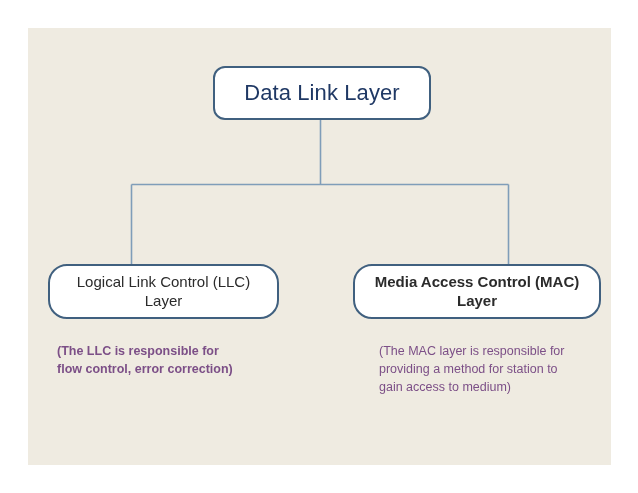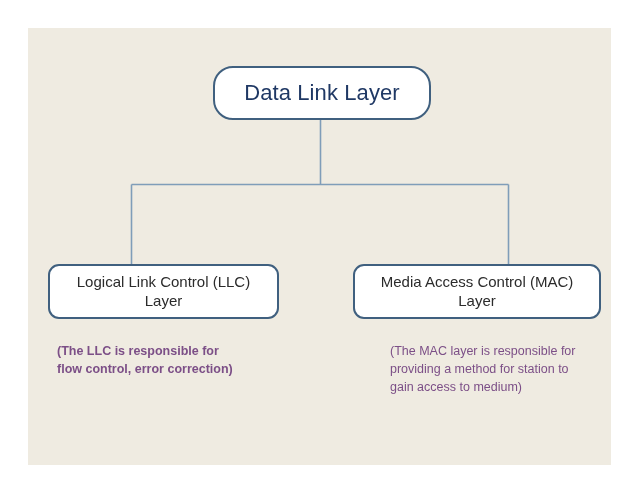--- a/index.html
+++ b/index.html
@@ -34,52 +34,53 @@
     height: 493px;
     pointer-events: none;
   }
 
   
   .node {
     position: absolute;
     box-sizing: border-box;
     background: #FFFFFF;
     border: 2px solid #40607F;
-    border-radius: 11px;
+    border-radius: 19px;
     display: flex;
     align-items: center;
     justify-content: center;
     text-align: center;
     line-height: 1.22;
   }
 
   #node-root {
     left: 213px;
     top: 66px;
     width: 218px;
     height: 54px;
-    border-radius: 20px;
+    border-radius: 12px;
   }
   #node-root .node-label {
     color: #1F3864;
     font-size: 22px;
     letter-spacing: .1px;
   }
 
   #node-llc {
     left: 48px;
     top: 264px;
     width: 231px;
     height: 55px;
   }
   #node-mac {
     left: 353px;
     top: 264px;
     width: 248px;
     height: 55px;
+    font-weight: bold;
   }
   #node-llc .node-label,
   #node-mac .node-label {
     color: #2B2B2B;
     font-size: 15px;
     padding: 0 6px;
   }
 
   
   .caption {
@@ -90,21 +91,21 @@
     text-align: left;
     white-space: pre-line;
   }
   #caption-llc {
     left: 57px;
     top: 343px;
     width: 260px;
     font-weight: bold;
   }
   #caption-mac {
-    left: 390px;
+    left: 379px;
     top: 343px;
     width: 230px;
   }
 </style>
 </head>
 <body>
 
 <div id="slide"></div>
 
 <svg id="connectors" viewBox="0 0 638 493" xmlns="http://www.w3.org/2000/svg">

